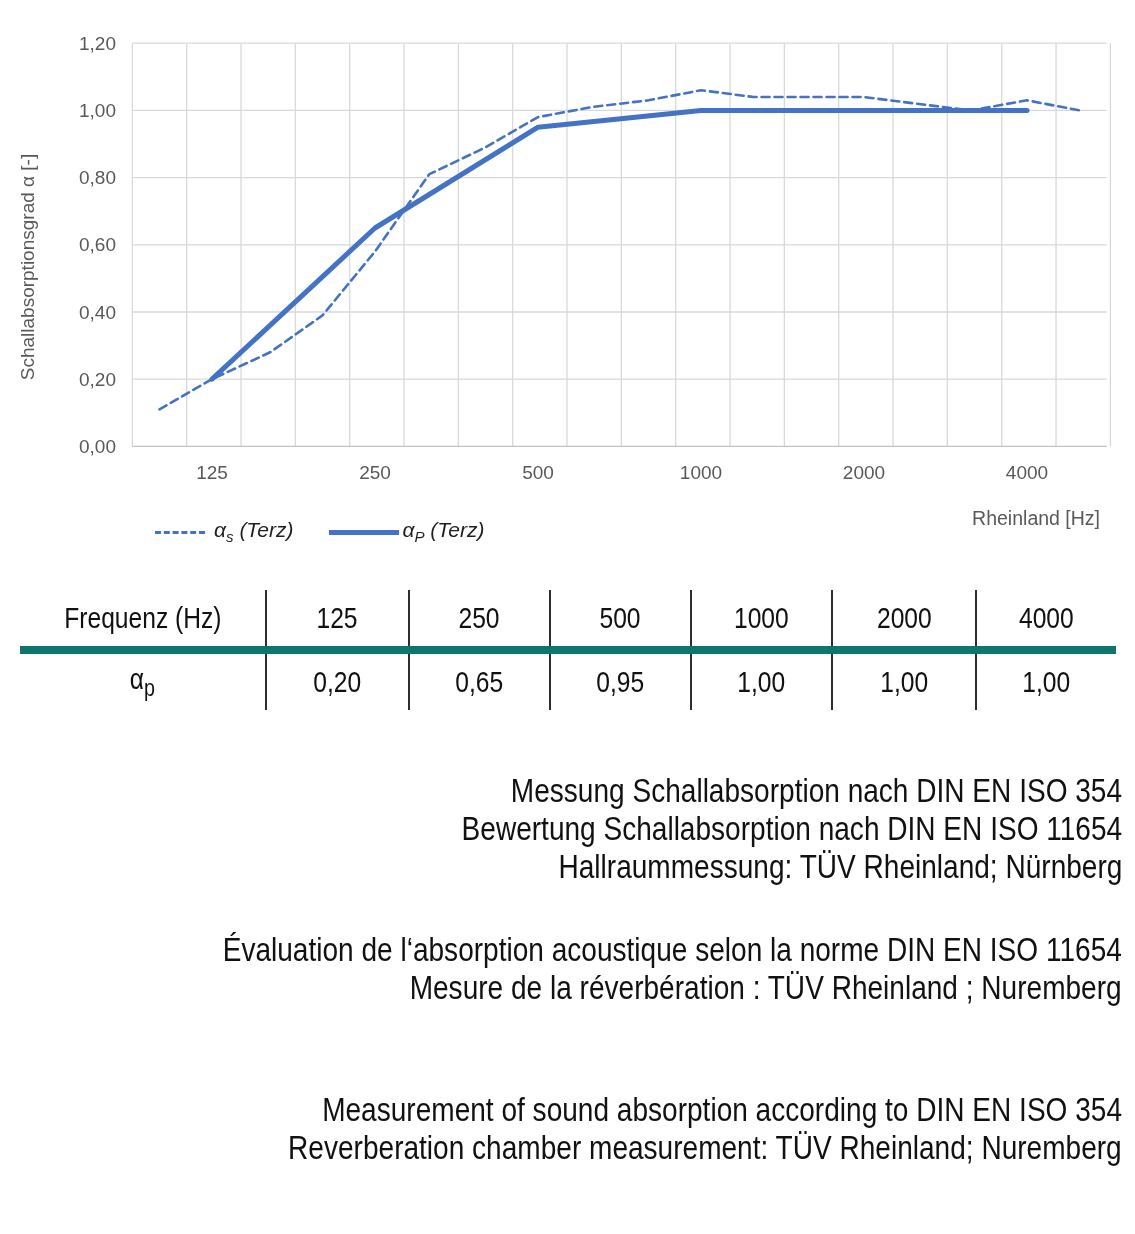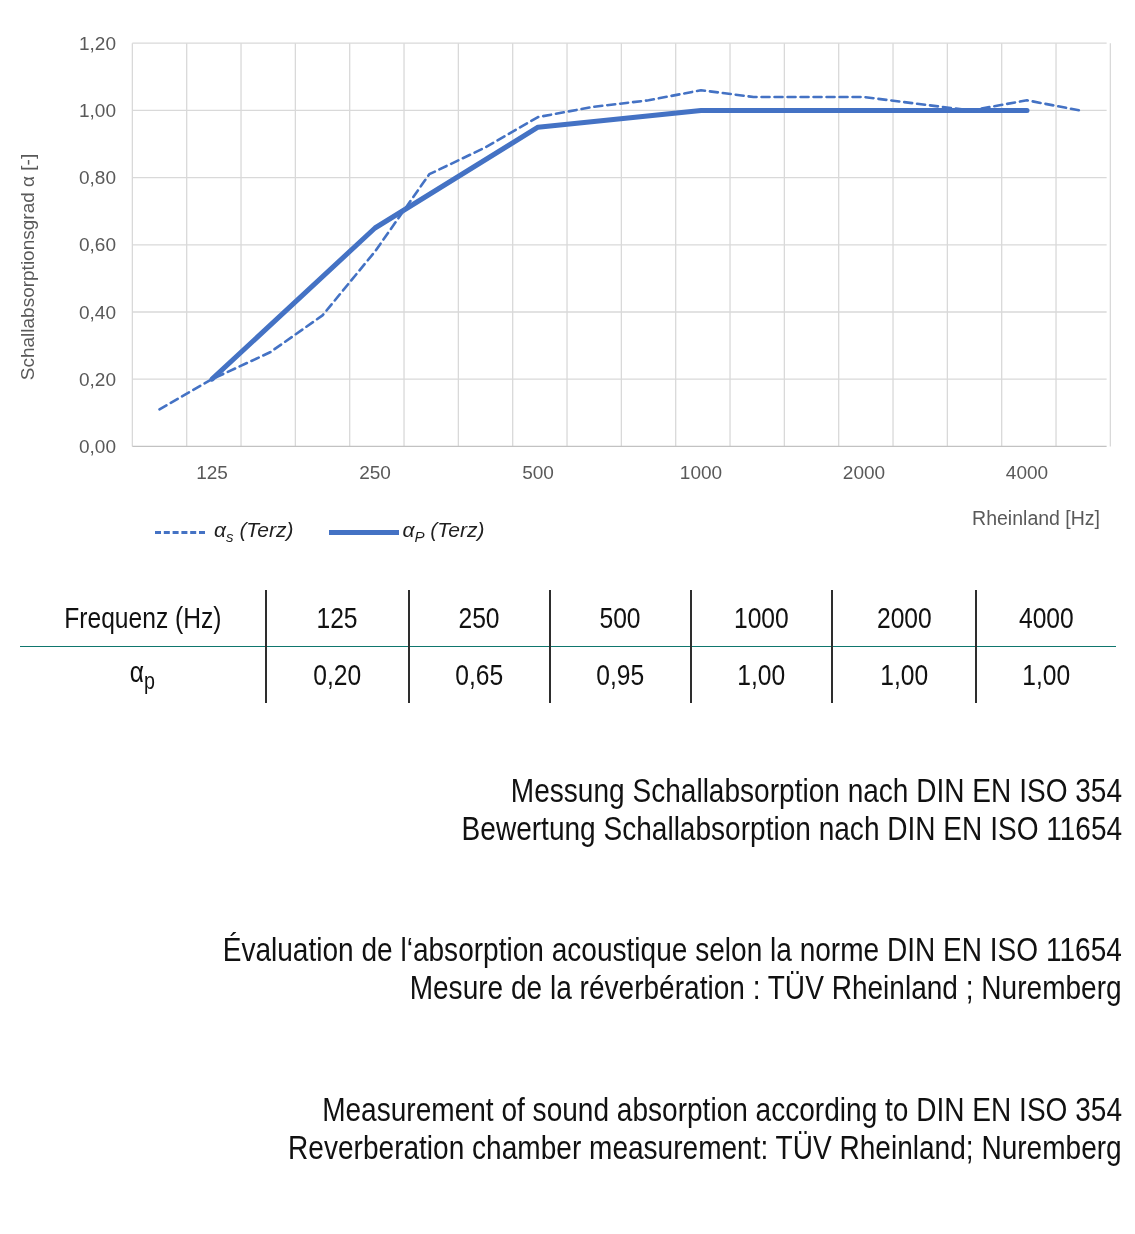--- a/index.html
+++ b/index.html
@@ -28,21 +28,21 @@
     text-align:right; font-size:19.5px; color:#595959;
   }
   
   .freq-table { position:absolute; left:20px; top:590px; }
   .freq-table table { border-collapse:collapse; table-layout:fixed; width:1096px; }
   .freq-table td {
     text-align:center; vertical-align:middle; height:54px;
     border-left:2px solid #2e2e2e; font-size:30px; color:#111111;
   }
   .freq-table td:first-child { border-left:none; }
-  .freq-table tr.hdr td { border-bottom:1px solid #0f766e; }
+  .freq-table tr.hdr td { border-bottom:8px solid #0f766e; }
   .freq-table sub { font-size:0.8em; }
   
   .cond { display:inline-block; transform:scaleX(0.82); transform-origin:50% 50%; white-space:nowrap; }
   
   .caption {
     position:absolute; left:7px; width:1115px; text-align:right;
     font-size:33px; line-height:38px; color:#111111;
   }
   .caption .cond { transform:scaleX(0.85); transform-origin:100% 50%; }
   .cap-de { top:772px; }
@@ -139,20 +139,21 @@
         <td><span class="cond">1,00</span></td>
         <td><span class="cond">1,00</span></td>
       </tr>
     </tbody>
       </table>
   </div>
 
   <div class="caption cap-de">
     <div><span class="cond">Messung Schallabsorption nach DIN EN ISO 354</span></div>
     <div><span class="cond">Bewertung Schallabsorption nach DIN EN ISO 11654</span></div>
+    <div><span class="cond">Hallraummessung: TÜV Rheinland; Nürnberg</span></div>
   </div>
   <div class="caption cap-fr">
     <div><span class="cond">Évaluation de l‘absorption acoustique selon la norme DIN EN ISO 11654</span></div>
     <div><span class="cond">Mesure de la réverbération : TÜV Rheinland ; Nuremberg</span></div>
   </div>
   <div class="caption cap-en">
     <div><span class="cond">Measurement of sound absorption according to DIN EN ISO 354</span></div>
     <div><span class="cond">Reverberation chamber measurement: TÜV Rheinland; Nuremberg</span></div>
   </div>
 

